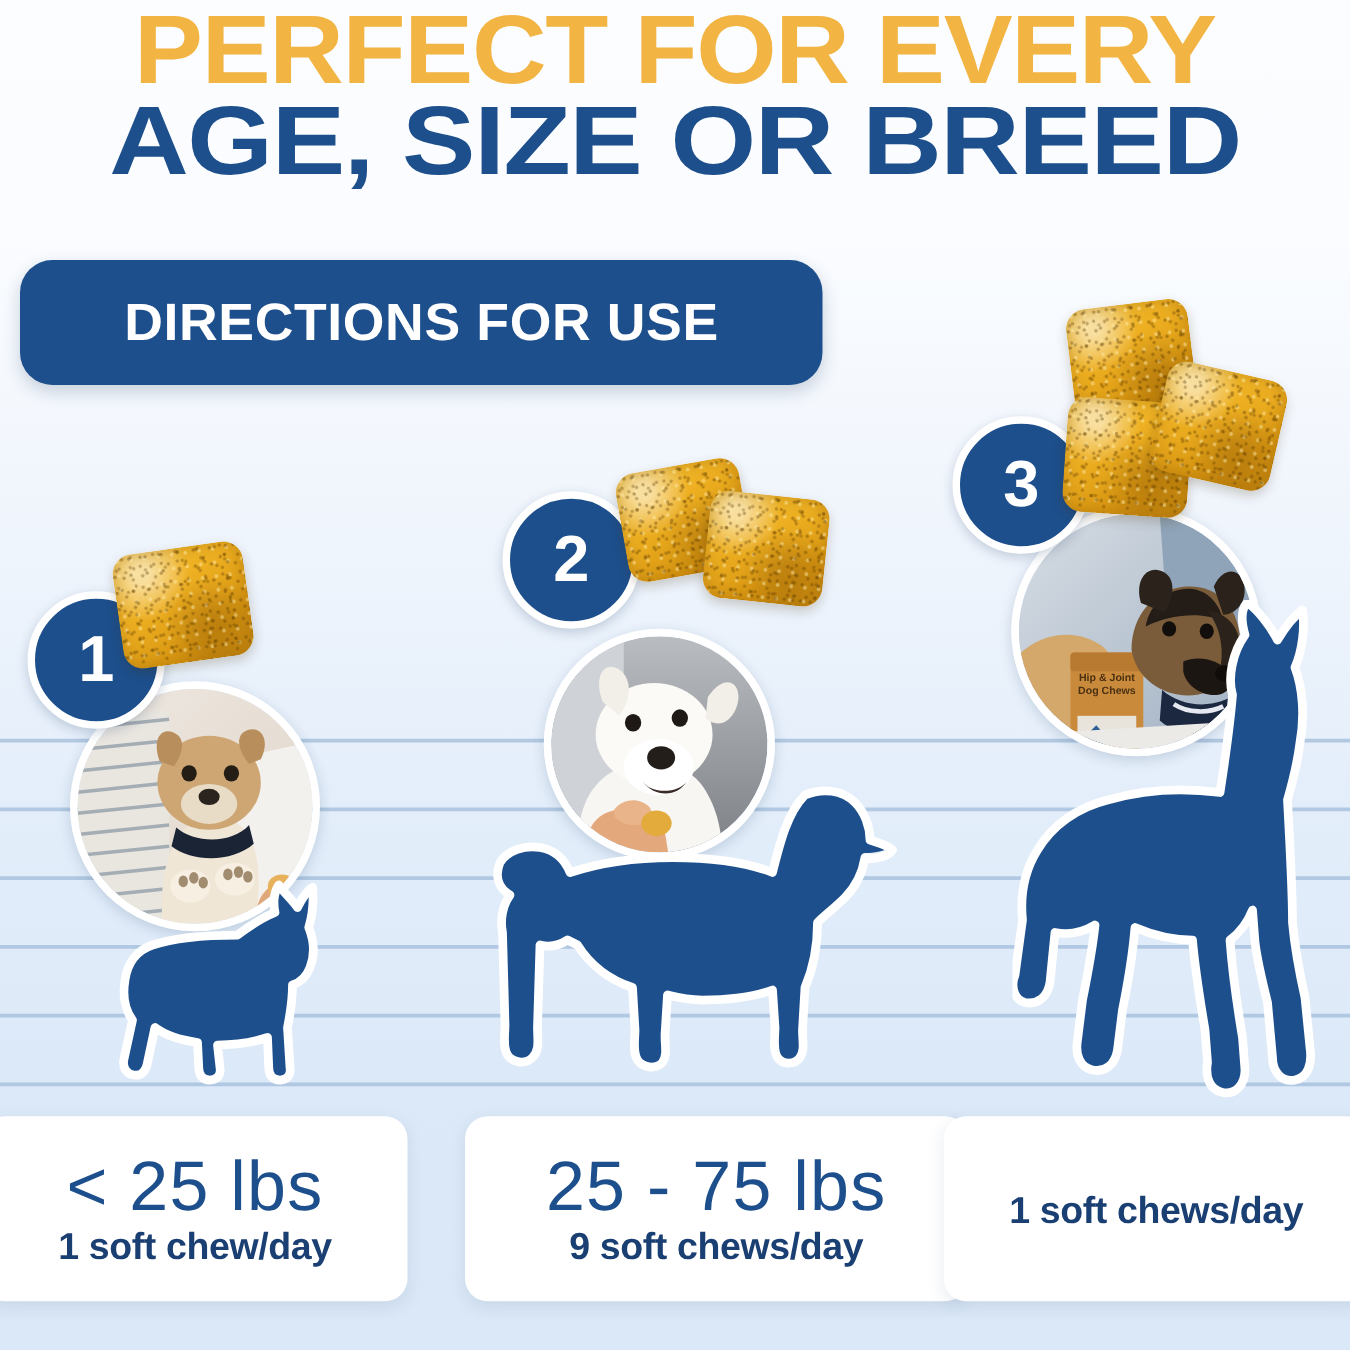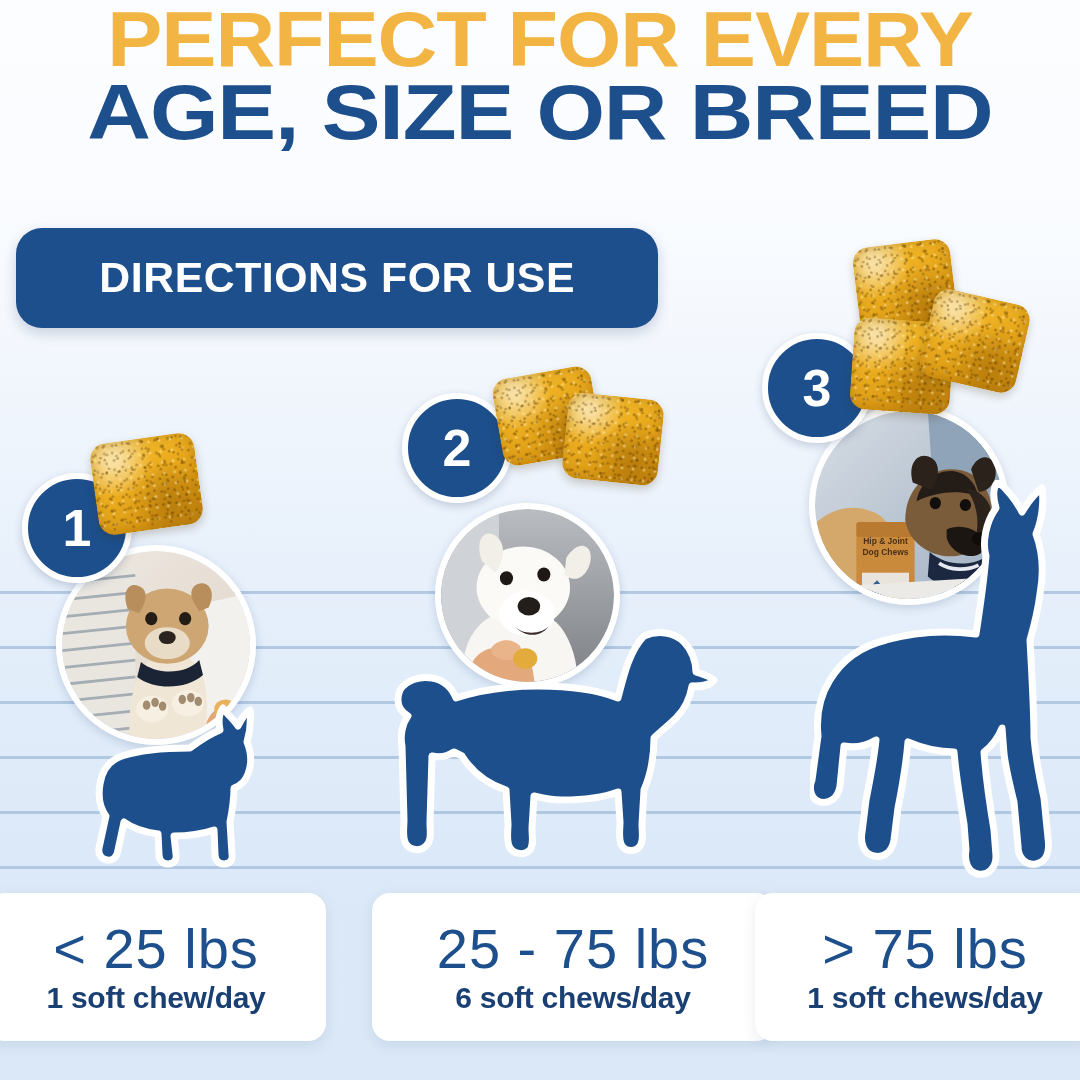--- a/index.html
+++ b/index.html
@@ -37,21 +37,21 @@
   }
   .hl2{
     color:#1d4f8c;
     font-size:78px;
     margin-top:1px;
     transform:scaleX(1.13);
   }
 
   
   .banner{
-    position:absolute;left:16px;top:228px;width:642px;height:100px;
+    position:absolute;left:16px;top:208px;width:642px;height:100px;
     background:#1d4f8c;border-radius:26px;
     box-shadow:0 5px 14px rgba(20,50,90,.20);
     display:flex;align-items:center;justify-content:center;
   }
   .banner-label{
     color:#ffffff;font-weight:bold;font-size:42px;letter-spacing:.5px;
     transform:scaleX(1.02);white-space:nowrap;
   }
 
   
@@ -374,21 +374,20 @@
     </div>
   </div>
 
   <div class="card" style="left:-14px;top:893px;width:340px;height:148px;">
     <div class="card-weight">&lt; 25 lbs</div>
     <div class="card-dose">1 soft chew/day</div>
   </div>
 
   <div class="card" style="left:372px;top:893px;width:402px;height:148px;">
     <div class="card-weight">25 - 75 lbs</div>
-    <div class="card-dose">6 soft chews/day</div>
+    <div class="card-dose">9 soft chews/day</div>
   </div>
 
   <div class="card" style="left:755px;top:893px;width:340px;height:148px;">
-    <div class="card-weight">&gt; 75 lbs</div>
     <div class="card-dose">1 soft chews/day</div>
   </div>
 
 </div>
 
 </body></html>

